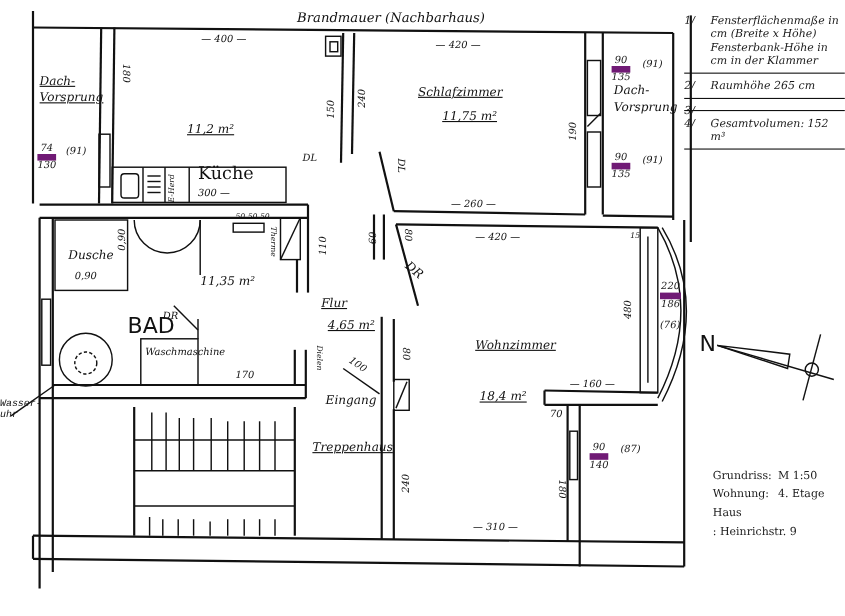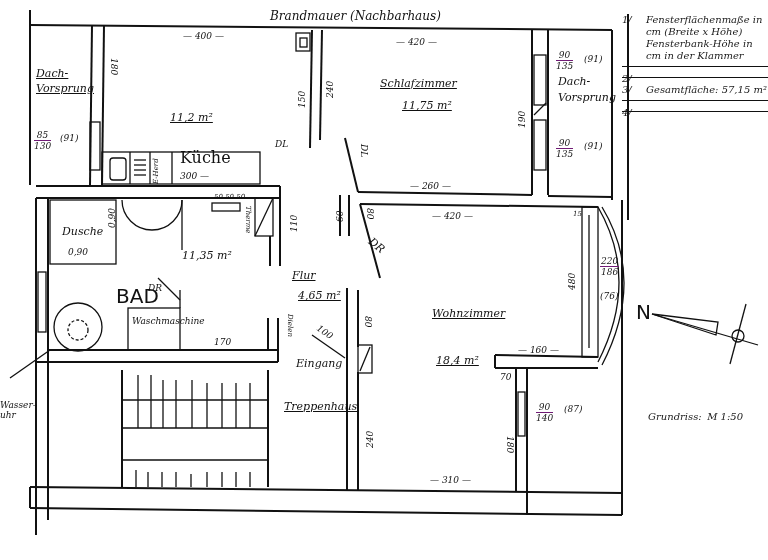--- a/index.html
+++ b/index.html
@@ -11,26 +11,26 @@
   .lbl { position: absolute; font-style: italic; font-size: 11px; line-height: 11px;
          white-space: nowrap; color: #111; }
   .hw { font-family: "DejaVu Serif", serif; font-style: italic; }
   .sm { font-size: 9px; line-height: 9px; }
   .md { font-size: 12px; line-height: 12px; }
   .lg { font-size: 20px; line-height: 20px; font-style: normal; font-family: "DejaVu Sans", sans-serif; margin-left: 44px; }
   .u { text-decoration: underline; }
   .vert { transform-origin: left top; transform: rotate(90deg); }
   .vertn { transform-origin: left top; transform: rotate(-90deg); }
   .frac { position: absolute; font-size: 9px; line-height: 10px; font-style: italic; text-align: center; }
-  .frac .top { border-bottom: 1px solid #701a75; display: block; padding: 0 1px; }
+  .frac .top { border-bottom: 6px solid #701a75; display: block; padding: 0 1px; }
   .notes { position: absolute; left: 622px; top: 14px; width: 146px; font-size: 10px; font-style: italic; }
   .note { position: relative; padding-bottom: 4px; margin-bottom: 6px; border-bottom: 1px solid #111; }
   .note .num { position: absolute; left: 0; top: 0; }
   .note .body { padding-left: 24px; line-height: 12px; }
-  .info { position: absolute; left: 648px; top: 408px; font-size: 10px; font-style: italic; line-height: 17px; }
+  .info { position: absolute; left: 648px; top: 424px; font-size: 10px; line-height: 17px; }
   .info .row span { display: inline-block; }
   .info .k { width: 56px; }
 </style>
 </head>
 <body>
 
 <svg id="plan" viewBox="0 0 768 560">
 
   <line class="w" x1="30" y1="10" x2="30" y2="185"></line>
   <line class="w" x1="30" y1="25" x2="612" y2="30"></line>
@@ -154,21 +154,21 @@
     <line x1="652" y1="314" x2="758" y2="345" stroke="#111" stroke-width="1.3"></line>
     <circle cx="738" cy="336" r="6" fill="none" stroke="#111" stroke-width="1.3"></circle>
     <line x1="746" y1="304" x2="730" y2="364" stroke="#111" stroke-width="1.3"></line>
   </g>
 </svg>
 
 <div class="lbl hw md" style="left:270px;top:10px;">Brandmauer (Nachbarhaus)</div>
 
 <div class="lbl hw u" style="left:36px;top:66px;width:50px;white-space:normal;line-height:15px;">Dach-Vorsprung</div>
 <div class="frac" style="left:34px;top:130px;">
-  <span class="top">85</span>
+  <span class="top">74</span>
   <span>130</span>
 </div>
 <div class="lbl hw sm" style="left:60px;top:134px;">(91)</div>
 
 <div class="lbl hw sm" style="left:183px;top:32px;">— <span>400</span> —</div>
 <div class="lbl hw sm vert" style="left:118px;top:58px;">180</div>
 <div class="lbl hw sm vertn" style="left:298px;top:108px;">150</div>
 <div class="lbl hw u" style="left:170px;top:92px;margin-top:20px;">11,2 m²</div>
 <div class="lbl hw" style="left:180px;top:116px;font-size:16px;font-style:normal;margin-top:36px;">Küche</div>
 <div class="lbl hw sm vertn" style="left:152px;top:184px;font-size:7px;">E-Herd</div>
@@ -195,41 +195,42 @@
 </div>
 <div class="lbl hw sm" style="left:584px;top:142px;">(91)</div>
 
 <div class="notes">
   <div class="note">
       <span class="num">1/</span>
       <div class="body">Fensterflächenmaße in cm (Breite x Höhe) Fensterbank-Höhe in cm in der Klammer</div>
     </div>
   <div class="note">
       <span class="num">2/</span>
+      <div class="body">Raumhöhe 265 cm</div>
     </div>
   <div class="note">
       <span class="num">3/</span>
-      <div class="body">Gesamtfläche: 57,15 m²</div>
     </div>
   <div class="note">
       <span class="num">4/</span>
+      <div class="body">Gesamtvolumen: 152 m³</div>
     </div>
 </div>
 
 <div class="lbl hw" style="left:62px;top:226px;">Dusche</div>
 <div class="lbl hw sm vertn" style="left:108px;top:228px;">0,90</div>
 <div class="lbl hw sm" style="left:68px;top:248px;">0,90</div>
 <div class="lbl hw" style="left:182px;top:250px;">11,35 m²</div>
 <div class="lbl hw sm" style="left:214px;top:193px;font-size:7px;"><span>50</span> <span>50</span> <span>50</span></div>
 <div class="lbl hw sm vert" style="left:252px;top:206px;font-size:7px;">Therme</div>
 <div class="lbl lg" style="left:72px;top:286px;">BAD</div>
 <div class="lbl hw sm" style="left:148px;top:284px;">DR</div>
 <div class="lbl hw sm" style="left:132px;top:316px;width:46px;white-space:normal;line-height:11px;">Waschmaschine</div>
 <div class="lbl hw sm" style="left:214px;top:338px;text-align:center;">170</div>
-<div class="lbl hw sm" style="left:0px;top:400px;width:26px;white-space:normal;line-height:10px;">Wasser-uhr</div>
+<div class="lbl hw sm" style="left:0px;top:362px;width:26px;white-space:normal;line-height:10px;font-family:Liberation Mono, monospace;">Wasser-uhr</div>
 
 <div class="lbl hw sm vertn" style="left:290px;top:232px;">110</div>
 <div class="lbl hw u" style="left:292px;top:270px;">Flur</div>
 <div class="lbl hw u" style="left:298px;top:290px;">4,65 m²</div>
 <div class="lbl hw sm vert" style="left:294px;top:314px;font-size:7px;">Dielen</div>
 <div class="lbl hw sm" style="left:316px;top:328px;transform:rotate(35deg);">100</div>
 <div class="lbl hw" style="left:296px;top:358px;">Eingang</div>
 <div class="lbl hw sm vert" style="left:372px;top:316px;">80</div>
 
 <div class="lbl hw u" style="left:284px;top:400px;width:50px;white-space:normal;line-height:14px;">Treppenhaus</div>
@@ -256,13 +257,15 @@
   <span>140</span>
 </div>
 <div class="lbl hw sm" style="left:564px;top:405px;">(87)</div>
 <div class="lbl hw sm vert" style="left:514px;top:436px;">180</div>
 <div class="lbl hw sm" style="left:430px;top:476px;">— <span>310</span> —</div>
 
 <div class="lbl" style="left:636px;top:302px;font-size:20px;line-height:20px;font-style:normal;font-family:'DejaVu Sans',sans-serif;">N</div>
 
 <div class="info">
   <div class="row"><span class="k">Grundriss:</span> <span>M 1:50</span></div>
+  <div class="row"><span class="k">Wohnung:</span> <span>4. Etage</span></div>
+  <div class="row"><span class="k">Haus</span> <span>: Heinrichstr. 9</span></div>
 </div>
 
 </body></html>

